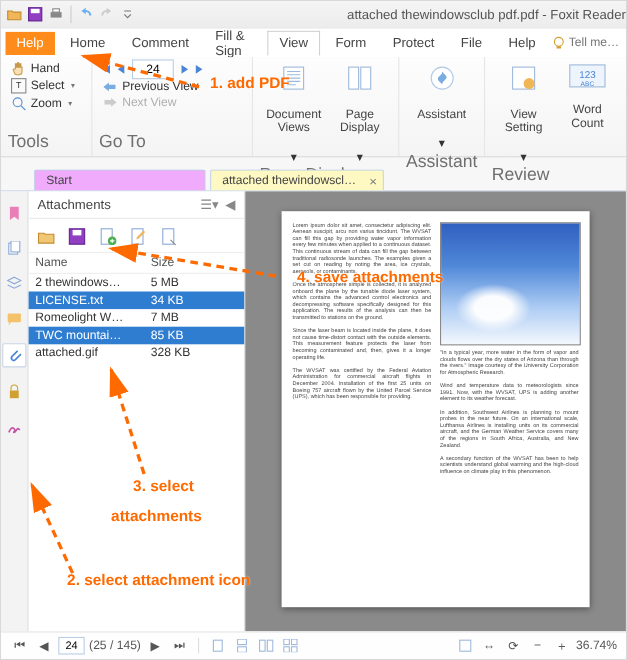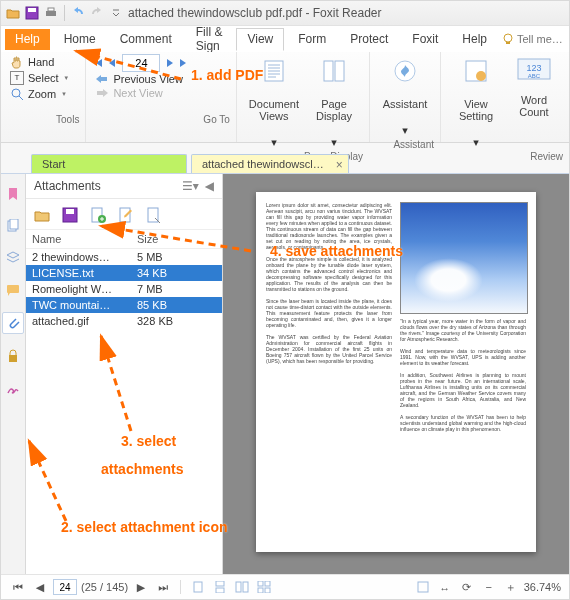--- a/index.html
+++ b/index.html
@@ -1,39 +1,39 @@
 <!DOCTYPE html>
 <html><head>
 <meta charset="utf-8">
 <style>
 html,body{margin:0;padding:0;font-family:"Segoe UI",Tahoma,sans-serif;font-size:11px;color:#333;background:#fff;width:570px;height:600px;overflow:hidden}
 .win{width:570px;height:600px;display:flex;flex-direction:column;background:#f7f7f7;border:1px solid #d9d9d9;box-sizing:border-box}
 .titlebar{height:24px;background:linear-gradient(to bottom,#f5f5f5,#ececec);display:flex;align-items:center;border-bottom:1px solid #e2e2e2}
 .qat{display:flex;gap:3px;padding:0 4px;align-items:center}
 .qat .ico{width:16px;height:16px;display:flex;align-items:center;justify-content:center}
 .qdiv{width:1px;height:16px;background:#ccc;margin:0 2px}
-.title{flex:1;text-align:left;color:#555;font-size:12px}
+.title{flex:1;text-align:right;color:#555;font-size:12px}
 .tab{padding:3px 10px 4px;font-size:12px;color:#444;cursor:pointer;user-select:none}
 .tab.file{background:#ff8c1a;color:#fff}
 .tab.active{border:1px solid #d2d2d2;border-bottom:1px solid #fff;margin-bottom:-1px;background:#fff}
 .ribbonrow{display:flex;align-items:center;gap:4px;height:22px;padding:2px 4px}
 .search{margin-left:auto;display:flex;align-items:center;gap:0}
 .search input{font-size:11px;border:none;background:transparent;width:46px;color:#a9a9a9;outline:none}
 .ribbon{display:flex;height:90px;background:linear-gradient(#fdfdfd,#f4f4f4);border-bottom:1px solid #d9d9d9}
 .rgroup{display:flex;flex-direction:column;padding:2px 6px 1px;border-right:1px solid #e5e5e5}
-.rgroup .label{text-align:right;font-size:10px;color:#6f6f6f;margin-top:auto;padding-bottom:16px}
+.rgroup .label{text-align:left;font-size:16px;color:#6f6f6f;margin-top:auto;padding-bottom:2px}
 .btn-sm{display:flex;align-items:center;gap:4px;padding:1px 3px;border-radius:2px;cursor:pointer;white-space:nowrap}
 .btn-sm .arrow{font-size:7px;margin-left:2px;color:#777}
 .dim{color:#b0b0b0}
 .btn-lg{display:flex;flex-direction:column;align-items:center;justify-content:flex-start;padding:2px 6px;min-width:46px;text-align:center;gap:14px;cursor:pointer;border-radius:2px}
 .btn-lg svg{margin-top:2px}
 .btn-lg .lbl{font-size:11px;line-height:12px;color:#444}
 .pgnum{width:36px;height:16px;border:1px solid #b9cde5;font-size:11px;text-align:center;margin:0 2px;padding:0}
 .doctabs{display:flex;align-items:flex-end;height:24px;margin-top:6px;padding-left:30px;gap:4px}
-.doctab{display:flex;align-items:center;gap:6px;border:1px solid #b9cde5;border-bottom:none;background:#bef264;padding:3px 24px 3px 10px;font-size:11px;border-radius:2px 2px 0 0;min-width:120px;color:#444;position:relative}
+.doctab{display:flex;align-items:center;gap:6px;border:1px solid #b9cde5;border-bottom:none;background:#f0abfc;padding:3px 24px 3px 10px;font-size:11px;border-radius:2px 2px 0 0;min-width:120px;color:#444;position:relative}
 .doctab.active{background:#fef9c3}
 .doctab .x{position:absolute;right:5px;top:3px;font-size:12px;color:#777}
 .body{display:flex;flex:1;min-height:0;border-top:1px solid #c7d5e8}
 .navpane{width:24px;background:#f3f3f3;border-right:1px solid #d9d9d9;display:flex;flex-direction:column;align-items:center;gap:12px;padding-top:10px}
 .navpane .ni{width:20px;height:20px;display:flex;align-items:center;justify-content:center;cursor:pointer;border-radius:2px}
 .navpane .ni.active{background:#fff;border:1px solid #c7d5e8}
 .attwrap{width:196px;background:#fff;border-right:1px solid #d9d9d9;display:flex;flex-direction:column}
 .atthead{display:flex;align-items:center;justify-content:space-between;padding:5px 8px;font-size:12px;color:#444;border-bottom:1px solid #e8e8e8}
 .atticons{display:flex;gap:8px;padding:6px 6px 4px;border-bottom:1px solid #eee}
 .atticons .ai{width:20px;height:20px;display:flex;align-items:center;justify-content:center}
@@ -102,21 +102,21 @@
   </div>
 
   <div class="ribbonrow" style="background:#fff">
     <span class="tab file">Help</span>
     <span class="tab">Home</span>
     <span class="tab">Comment</span>
     <span class="tab">Fill &amp; Sign</span>
     <span class="tab active">View</span>
     <span class="tab">Form</span>
     <span class="tab">Protect</span>
-    <span class="tab">Foxit</span>
+    <span class="tab">File</span>
     <span class="tab">Help</span>
     <span class="search">
       <svg width="14" height="14">
           <circle cx="7" cy="6" r="4" fill="none" stroke="#d0a030"></circle>
           <path d="M5 10h4v2H5z" fill="#d0a030"></path>
         </svg>
       <input placeholder="Tell me…" style="">
 
     </span>
   </div>

